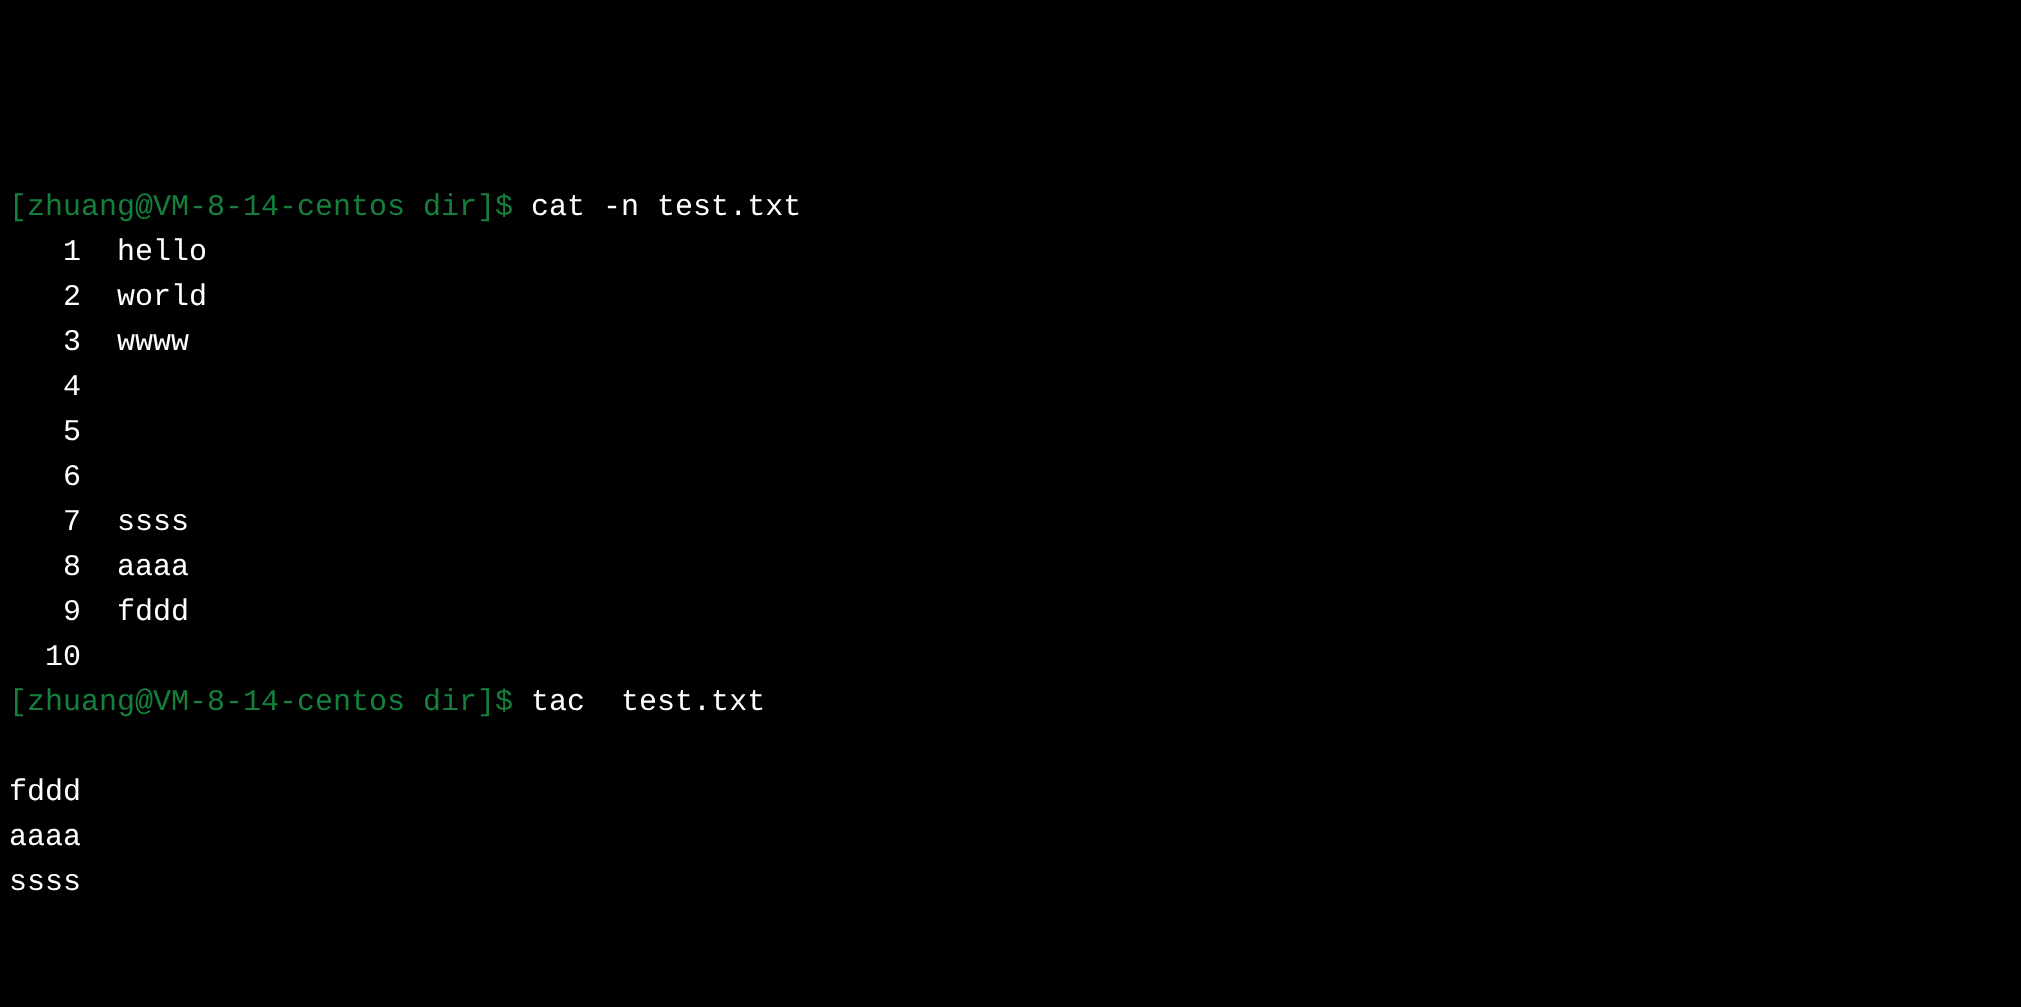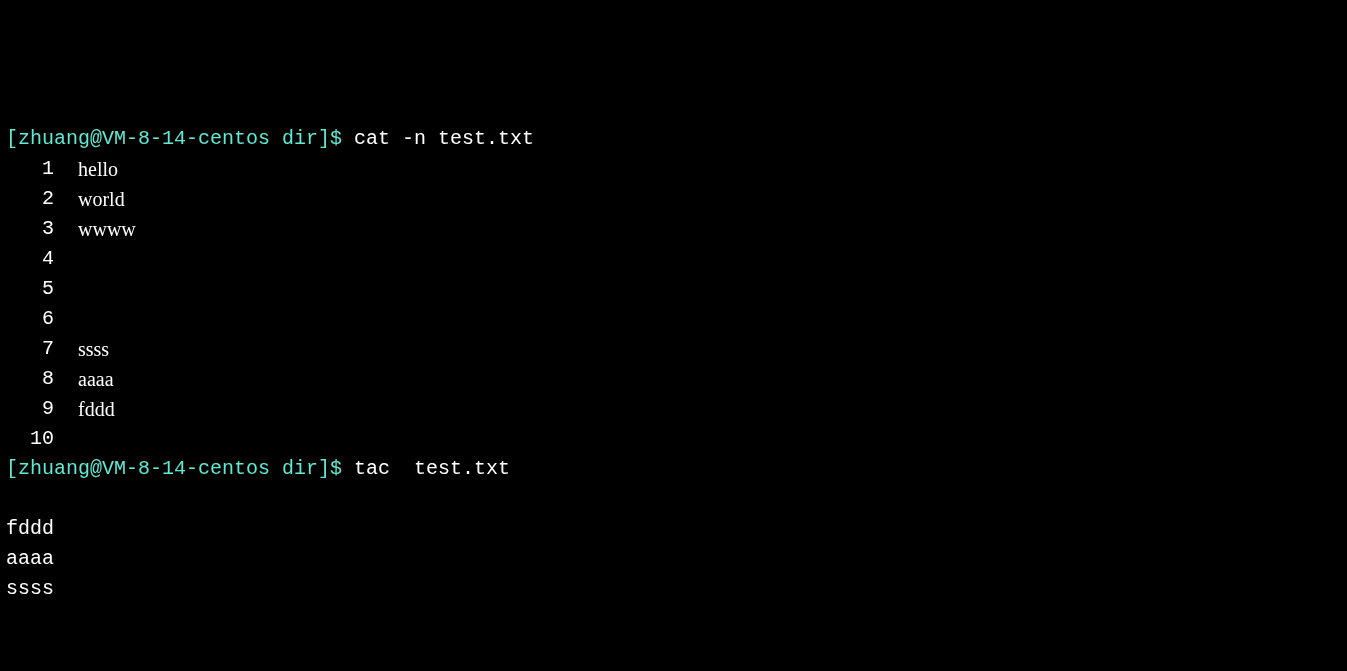--- a/index.html
+++ b/index.html
@@ -17,34 +17,33 @@
       height: 671px;
       padding: 4px 6px;
       white-space: pre;
       overflow: hidden;
     }
     .terminal-line {
       display: block;
       min-height: 1.5em;
     }
     .prompt-part {
-      color: #5eead4;
+      color: #15803d;
     }
     .numbered-line {
       display: flex;
     }
     .line-number {
       display: inline-block;
       width: 6ch;
       text-align: right;
       padding-right: 2ch;
     }
     .line-content {
       display: inline-block;
-      font-family: Liberation Serif, serif;
     }
     .output-line {
       display: block;
       min-height: 1.5em;
     }
   </style>
 </head>
 <body>
 
 

